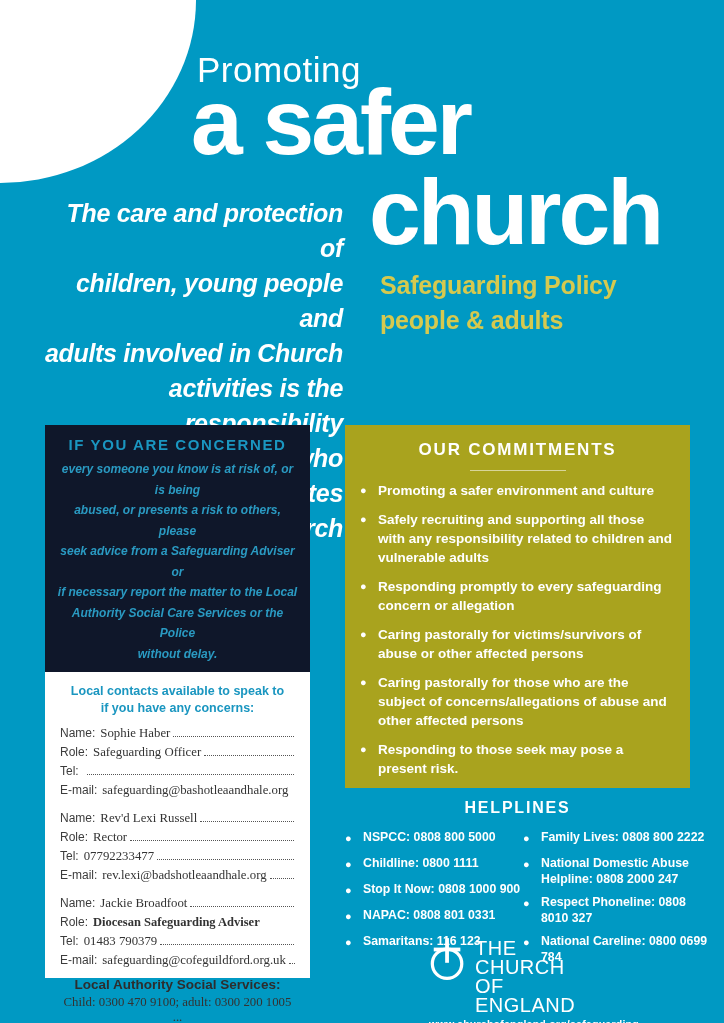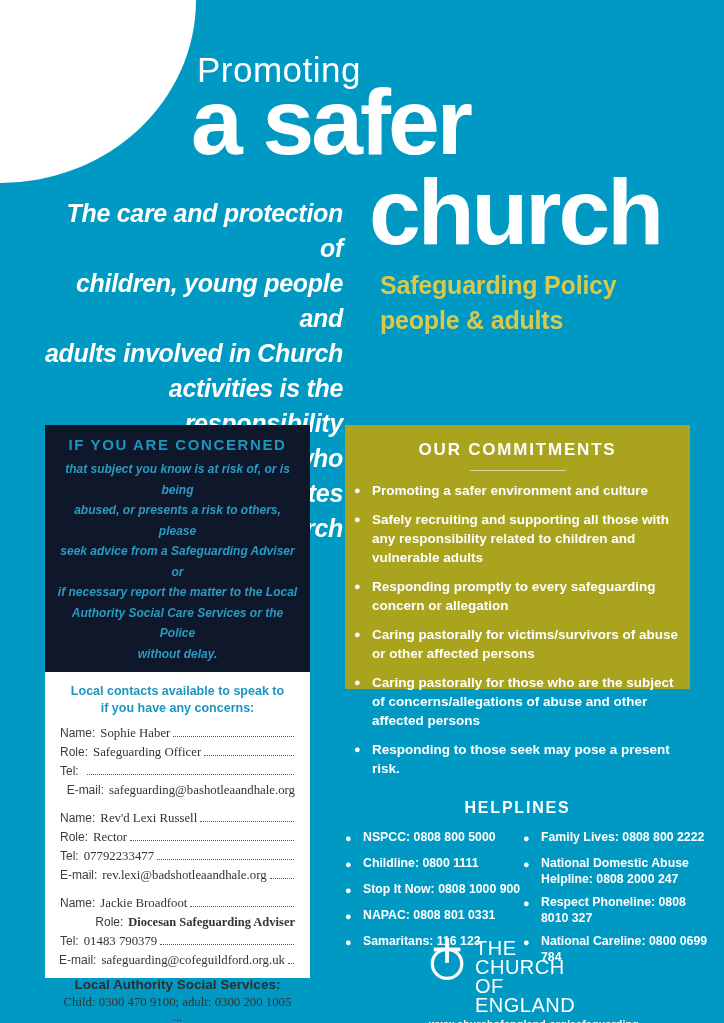--- a/index.html
+++ b/index.html
@@ -50,33 +50,33 @@
   .concern-body div {
     text-align:center; color:#2a9ac2; font-style:italic; font-weight:600;
     font-size:12px; line-height:20.5px;
   }
   .contacts { padding:11px 15px 0; }
   .contacts-heading {
     text-align:center; color:#1a96c0; font-weight:700;
     font-size:12.5px; line-height:17px;
   }
   .contact-group { margin-top:9px; }
-  .c-row { display:flex; align-items:baseline; height:19px; font-size:12px; color:#3c3c3c;justify-content:flex-end; }
+  .c-row { display:flex; align-items:baseline; height:19px; font-size:12px; color:#3c3c3c; }
   .c-label { white-space:nowrap; margin-right:5px; }
   .c-value { white-space:nowrap; }
   .serif { font-family:"Liberation Serif", serif; font-size:12.8px; color:#333; }
   .sans-bold { font-weight:700; font-size:12.5px; color:#333;font-family:Liberation Serif, serif; }
   .leader { flex:1; border-bottom:1.6px dotted #555; margin:0 1px 3px 3px; min-width:6px; }
   .lass-heading { margin-top:5px; text-align:center; font-weight:700; font-size:13.5px; color:#2d2d2d; }
   .lass-numbers { margin-top:3px; text-align:center; font-family:"Liberation Serif", serif; font-size:12.8px; color:#333; }
 
   
   .commit-box {
-    position:absolute; left:345px; top:425px; width:345px; height:264px;
-    background:#a9a31e; padding:15px 9px 10px;
+    position:absolute; left:345px; top:425px; width:345px; height:363px;
+    background:#a9a31e; padding:15px 15px 10px;
   }
   .commit-heading { text-align:center; color:#fff; font-weight:700; font-size:17px; letter-spacing:1.8px; }
   .commit-divider { width:96px; height:1px; background:rgba(255,255,255,.55); margin:10px auto 2px; }
   .commit-list { list-style:none; }
   .commit-list li { display:flex; margin-top:10px; color:#fff; font-weight:700; font-size:13.5px; line-height:19px; }
   .bullet { width:18px; flex:0 0 18px; font-size:11px; line-height:19px; }
 
   
   .helplines { position:absolute; left:345px; top:799px; width:372px; }
   .help-heading { width:345px; text-align:center; color:#fff; font-weight:700; font-size:16px; letter-spacing:1.8px; }
@@ -115,21 +115,21 @@
 
   <div class="subtitle">
     <div>Safeguarding Policy</div>
     <div>people &amp; adults</div>
   </div>
 
   <div class="concern-box">
     <div class="concern-top">
       <div class="concern-heading">IF YOU ARE CONCERNED</div>
       <div class="concern-body">
-        <div>that subject you know is at risk of, or is being</div>
+        <div>every someone you know is at risk of, or is being</div>
         <div>abused, or presents a risk to others, please</div>
         <div>seek advice from a Safeguarding Adviser or</div>
         <div>if necessary report the matter to the Local</div>
         <div>Authority Social Care Services or the Police</div>
         <div>without delay.</div>
       </div>
     </div>
 
     <div class="contacts">
       <div class="contacts-heading">

